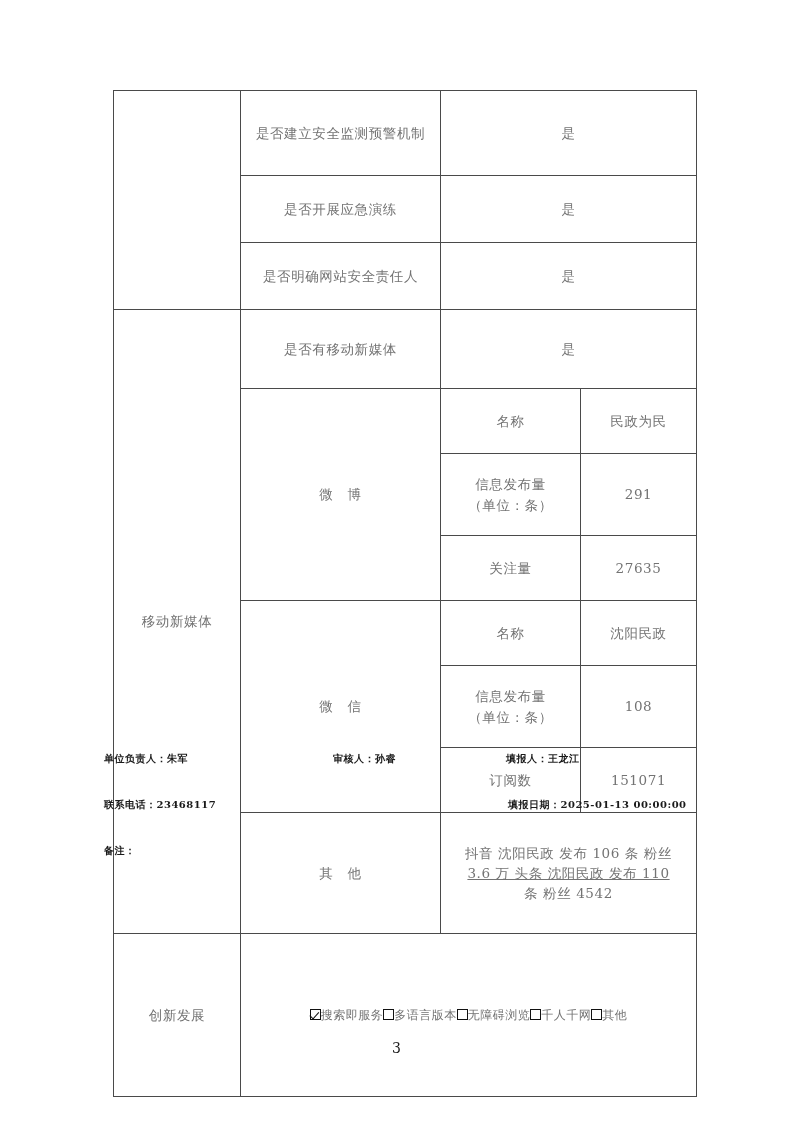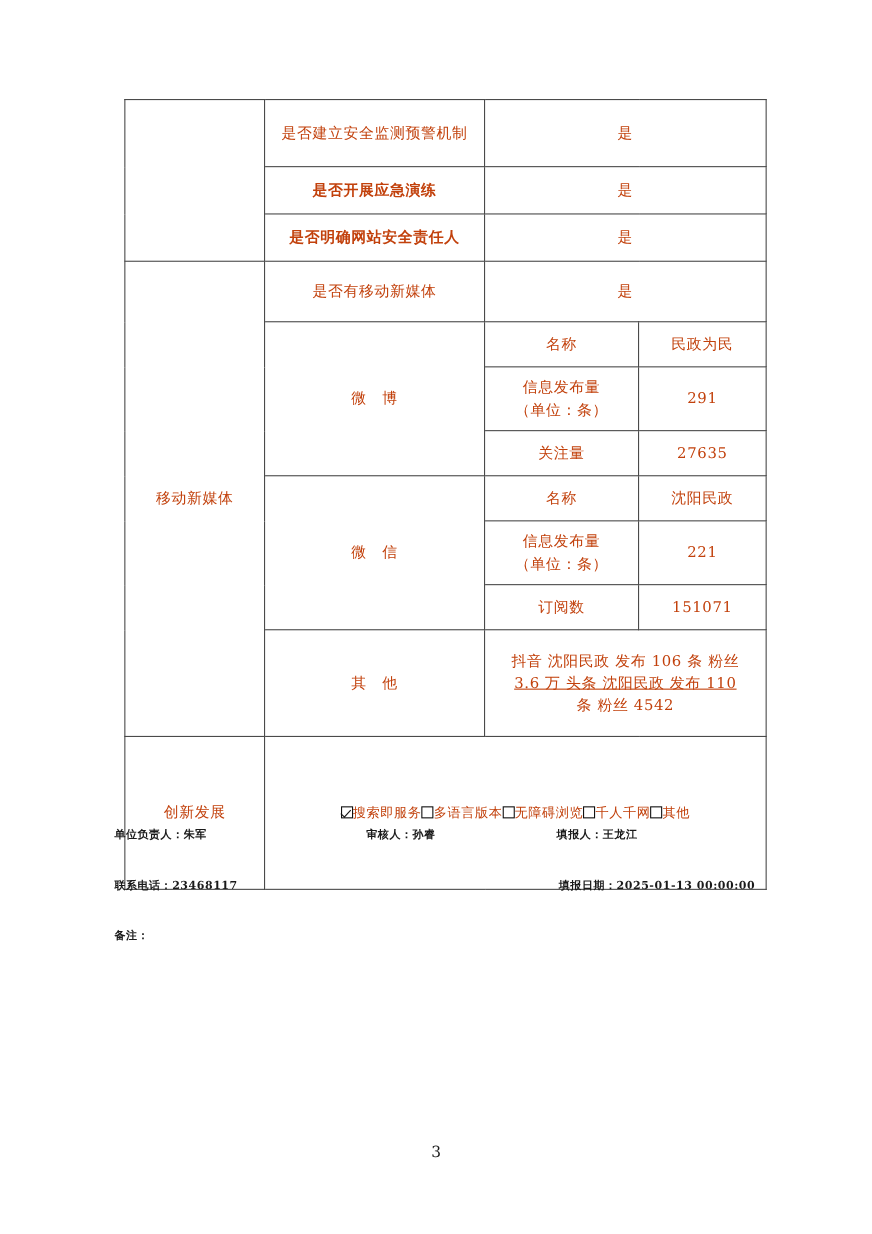--- a/index.html
+++ b/index.html
@@ -33,33 +33,33 @@
     border-collapse: collapse;
     table-layout: fixed;
   }
   .report-table td {
     border: 1px solid #4a4a4a;
     text-align: center;
     vertical-align: middle;
     font-size: 13.5px;
     line-height: 1.5;
     letter-spacing: 0.6px;
-    padding: 4px 3px;
-    color: #c2410c;
+    padding: 16px 3px;
+    color: #737373;
     font-family: "DejaVu Serif", "Liberation Serif", serif;
   }
 
   
   .col-a { width: 127px; }
   .col-b { width: 200px; }
   .col-c { width: 140px; }
   .col-d { width: 116px; }
 
   .h-two-line { height: 52px; }
-  .h-one-line { height: 34px; font-weight: bold; }
+  .h-one-line { height: 34px; }
   .h-media-q  { height: 46px; }
   .h-row-name { height: 32px; }
   .h-row-pub  { height: 49px; }
   .h-row-cnt  { height: 32px; }
   .h-other    { height: 88px; }
   .h-innov    { height: 130px; }
 
   .rowlabel {
     letter-spacing: 1px;
   }
@@ -201,21 +201,21 @@
       <tr>
         <td rowspan="3" class="spaced2">微　信</td>
         <td class="h-row-name">名称</td>
         <td>沈阳民政</td>
       </tr>
       <tr>
         <td class="h-row-pub">
           <span>信息发布量</span><br>
           <span>（单位：条）</span>
         </td>
-        <td>221</td>
+        <td>108</td>
       </tr>
       <tr>
         <td class="h-row-cnt">订阅数</td>
         <td>151071</td>
       </tr>
 
       <tr>
         <td class="h-other spaced2">其　他</td>
         <td colspan="2" class="cell-multiline">
           <span style="display: block;">抖音 沈阳民政 发布 106 条 粉丝</span>

